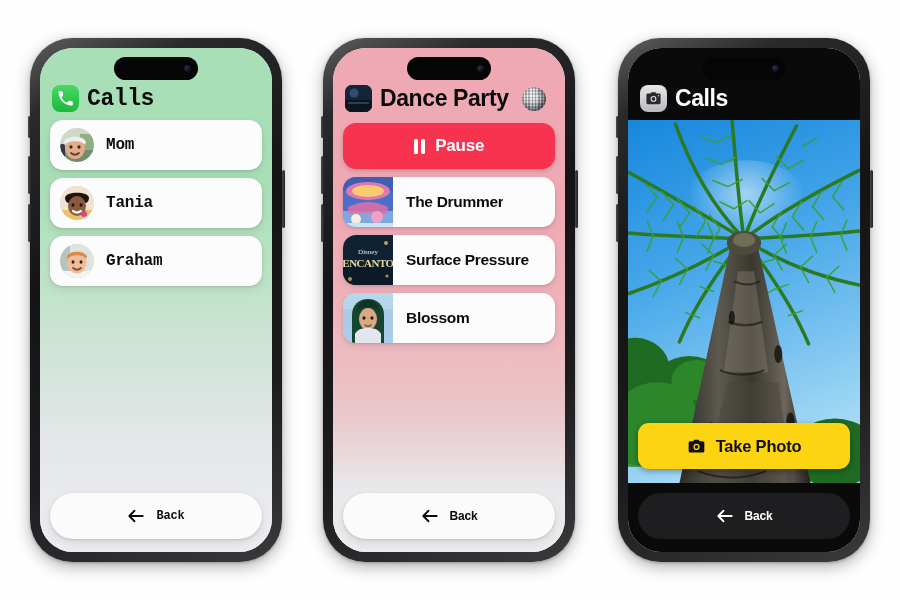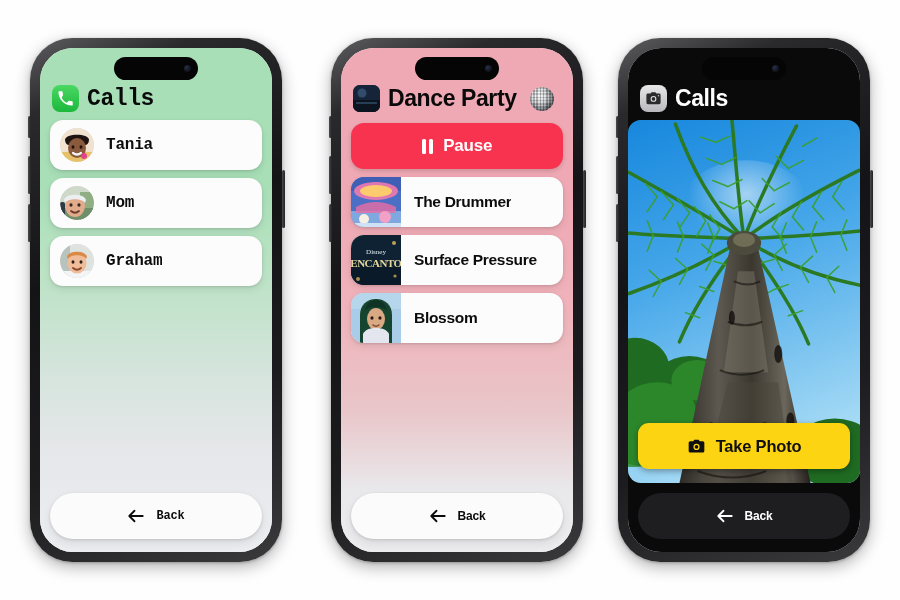--- a/index.html
+++ b/index.html
@@ -25,21 +25,21 @@
     top: 38px;
     width: 252px;
     height: 524px;
     border-radius: 42px;
     background: linear-gradient(155deg,#5d5d60 0%,#2a2a2c 12%,#141416 40%,#1c1c1e 70%,#3a3a3d 100%);
     padding: 10px;
     box-sizing: border-box;
     box-shadow: 0 5px 16px rgba(0,0,0,.30), 0 1px 3px rgba(0,0,0,.25);
   }
   #phone-calls  { left: 30px; font-family: Liberation Mono, monospace;  }
-  #phone-music  { left: 331px; text-decoration: underline; }
+  #phone-music  { left: 323px; text-decoration: underline; }
   #phone-camera { left: 618px; }
 
   .screen {
     position: relative;
     width: 100%;
     height: 100%;
     border-radius: 33px;
     overflow: hidden;
     background: #fff;
   }
@@ -222,21 +222,20 @@
   
   .bg-camera { position: absolute; inset: 0; background: #0a0a0a; }
   .app-title-light { color: #ffffff; }
 
   .viewfinder {
     position: relative;
     margin: 0;
     flex: 1 1 auto;
     overflow: hidden;
     background: #1a3d1a;
-    border-radius: 13px;
   }
 
   .take-photo {
     position: absolute;
     left: 10px; right: 10px; bottom: 14px;
     height: 46px;
     border-radius: 11px;
     display: flex; align-items: center; justify-content: center;
     gap: 10px;
     box-shadow: 0 2px 6px rgba(0,0,0,.35);
@@ -271,43 +270,20 @@
         <div class="app-header">
           <span class="app-icon icon-phone">
             <svg width="17" height="17" viewBox="0 0 24 24" aria-hidden="true">
               <path fill="#ffffff" d="M6.6 10.8c1.6 3.1 4.1 5.6 7.2 7.2l2.4-2.4c.3-.3.8-.4 1.2-.3 1.2.4 2.5.6 3.8.6.6 0 1 .4 1 1V21c0 .6-.4 1-1 1C10.7 22 2 13.3 2 2.6c0-.6.4-1 1-1h3.9c.6 0 1 .4 1 1 0 1.3.2 2.6.6 3.8.1.4 0 .9-.3 1.2L6.6 10.8z"></path>
             </svg>
           </span>
           <span class="app-title">Calls</span>
         </div>
 
         <div class="list">
-
-          <div class="card call-row">
-            <span class="avatar">
-              <svg width="34" height="34" viewBox="0 0 34 34" aria-hidden="true">
-                <defs>
-                    <clipPath id="ct">
-                      <circle cx="17" cy="17" r="17"></circle>
-                    </clipPath>
-                  </defs>
-                <g clip-path="url(#ct)">
-                  <rect width="34" height="34" fill="#f0e2cf"></rect>
-                  <rect x="0" y="24" width="34" height="10" fill="#e8c26a"></rect>
-                  <path d="M5 12c0-7 24-7 24 0 0 3-2 5-4 5H9c-2 0-4-2-4-5z" fill="#1d1412"></path>
-                  <ellipse cx="17" cy="20" rx="9" ry="10" fill="#8a5a3c"></ellipse>
-                  <ellipse cx="13" cy="19" rx="1.5" ry="1.7" fill="#1c1210"></ellipse>
-                  <ellipse cx="21" cy="19" rx="1.5" ry="1.7" fill="#1c1210"></ellipse>
-                  <path d="M13 25q4 3 8 0" stroke="#f4f4f4" stroke-width="2.2" fill="none" stroke-linecap="round"></path>
-                  <circle cx="24" cy="28" r="3" fill="#e2418f"></circle>
-                </g>
-              </svg>
-            </span>
-            <span class="row-label">Tania</span>
-          </div>
 
           <div class="card call-row">
             <span class="avatar">
               <svg width="34" height="34" viewBox="0 0 34 34" aria-hidden="true">
                 <defs>
                     <clipPath id="cm">
                       <circle cx="17" cy="17" r="17"></circle>
                     </clipPath>
                   </defs>
                 <g clip-path="url(#cm)">
@@ -317,20 +293,43 @@
                   <ellipse cx="15" cy="20" rx="10" ry="11" fill="#e2ab8c"></ellipse>
                   <path d="M4 14c2-7 20-7 22 0l-1 3c-3-5-17-5-20 0z" fill="#eceff2"></path>
                   <ellipse cx="11" cy="19" rx="1.6" ry="1.8" fill="#35281f"></ellipse>
                   <ellipse cx="19" cy="19" rx="1.6" ry="1.8" fill="#35281f"></ellipse>
                   <path d="M11 25q4 3.5 8 0" stroke="#6d3c2c" stroke-width="1.8" fill="none" stroke-linecap="round"></path>
                   <rect x="0" y="16" width="5" height="14" rx="2" fill="#2e3a44"></rect>
                 </g>
               </svg>
             </span>
             <span class="row-label">Mom</span>
+          </div>
+
+          <div class="card call-row">
+            <span class="avatar">
+              <svg width="34" height="34" viewBox="0 0 34 34" aria-hidden="true">
+                <defs>
+                    <clipPath id="ct">
+                      <circle cx="17" cy="17" r="17"></circle>
+                    </clipPath>
+                  </defs>
+                <g clip-path="url(#ct)">
+                  <rect width="34" height="34" fill="#f0e2cf"></rect>
+                  <rect x="0" y="24" width="34" height="10" fill="#e8c26a"></rect>
+                  <path d="M5 12c0-7 24-7 24 0 0 3-2 5-4 5H9c-2 0-4-2-4-5z" fill="#1d1412"></path>
+                  <ellipse cx="17" cy="20" rx="9" ry="10" fill="#8a5a3c"></ellipse>
+                  <ellipse cx="13" cy="19" rx="1.5" ry="1.7" fill="#1c1210"></ellipse>
+                  <ellipse cx="21" cy="19" rx="1.5" ry="1.7" fill="#1c1210"></ellipse>
+                  <path d="M13 25q4 3 8 0" stroke="#f4f4f4" stroke-width="2.2" fill="none" stroke-linecap="round"></path>
+                  <circle cx="24" cy="28" r="3" fill="#e2418f"></circle>
+                </g>
+              </svg>
+            </span>
+            <span class="row-label">Tania</span>
           </div>
 
           <div class="card call-row">
             <span class="avatar">
               <svg width="34" height="34" viewBox="0 0 34 34" aria-hidden="true">
                 <defs>
                     <clipPath id="cg">
                       <circle cx="17" cy="17" r="17"></circle>
                     </clipPath>
                   </defs>

